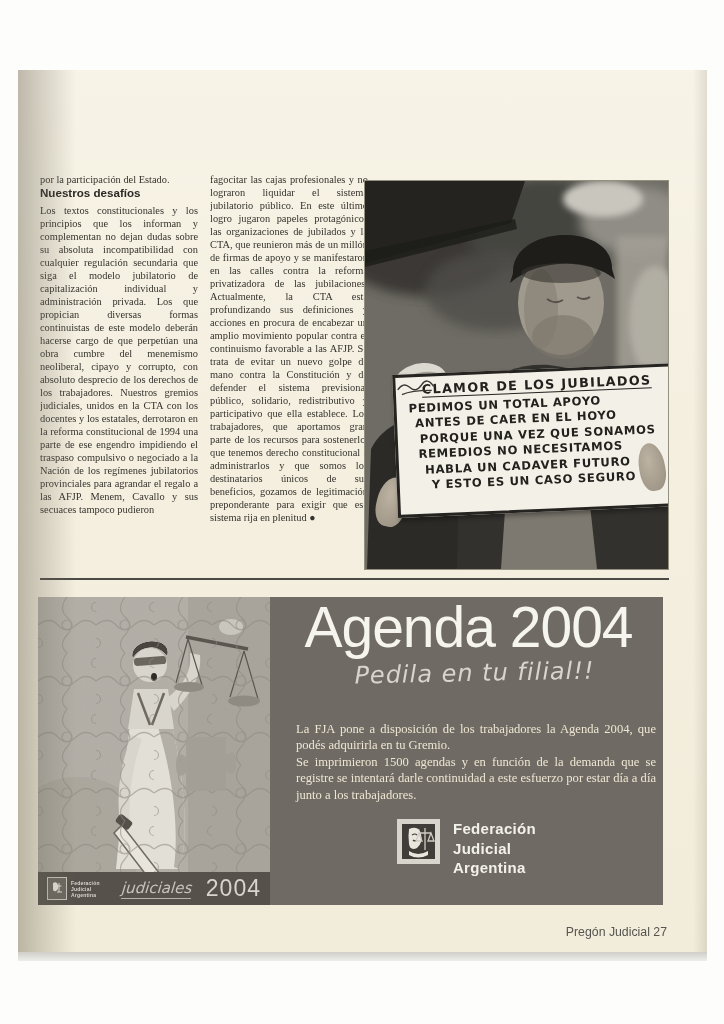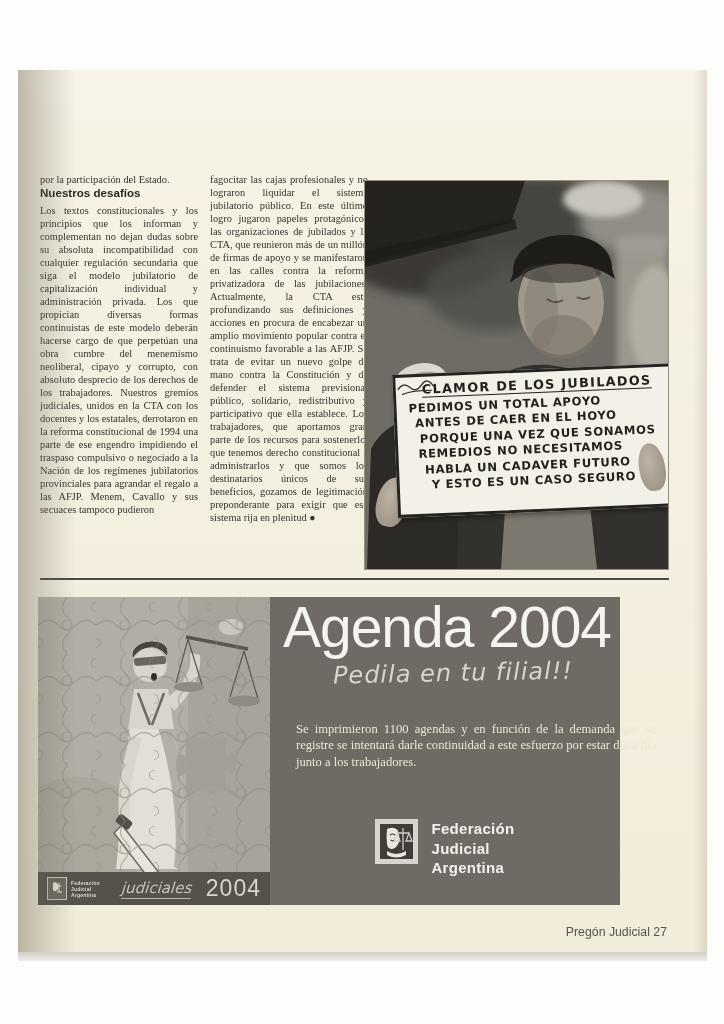--- a/index.html
+++ b/index.html
@@ -88,21 +88,21 @@
   }
   .bar-script{
     margin-left:22px;font-family:"DejaVu Sans",sans-serif;font-style:italic;
     font-size:15px;color:#c7c4bb;transform:skewX(-6deg);
     border-bottom:1px solid #b5b2a9;padding-bottom:1px;
   }
   .bar-year{
     margin-left:auto;font-family:Liberation Sans, sans-serif;
     font-size:23px;color:#d8d5cc;letter-spacing:1px;
   }
-  .ad-panel{position:absolute;left:232px;top:0;width:350px;height:308px;background:#6f6b64;}
+  .ad-panel{position:absolute;left:232px;top:0;width:393px;height:308px;background:#6f6b64;}
   .ad-title{
     position:absolute;left:8px;right:4px;top:-3px;text-align:center;
     font-family:"Liberation Sans",sans-serif;font-size:57px;font-weight:normal;
     color:#f6f4ee;letter-spacing:-1px;white-space:nowrap;
   }
   .ad-subtitle{
     position:absolute;left:30px;right:14px;top:62px;text-align:center;
     font-family:"DejaVu Sans",sans-serif;font-style:italic;font-size:24px;
     color:#d9d5cc;transform:rotate(-1.2deg);letter-spacing:1px;white-space:nowrap;
   }
@@ -274,21 +274,22 @@
         </div>
         <span class="bar-script">judiciales</span>
         <span class="bar-year">2004</span>
       </div>
     </div>
 
     <div class="ad-panel">
       <div class="ad-title">Agenda 2004</div>
       <div class="ad-subtitle">Pedila en tu filial!!</div>
       <div class="ad-body">
-        <p>Se imprimieron 1100 agendas y en función de la demanda que se registre se intentará darle continuidad a este esfuerzo por estar día a día junto a los trabajadores.</p>
+        <p>La FJA pone a disposición de los trabajadores la Agenda 2004, que podés adquirirla en tu Gremio.</p>
+        <p>Se imprimieron 1500 agendas y en función de la demanda que se registre se intentará darle continuidad a este esfuerzo por estar día a día junto a los trabajadores.</p>
       </div>
       <div class="ad-logo-row">
         <div class="fja-box">
           <svg width="35" height="37" viewBox="0 0 35 37">
             <rect x="1" y="1" width="33" height="35" fill="#403d38"></rect>
             <path d="M8,6 q10,-4 12,5 q2,9 -4,14 q-7,3 -8,-4 q-1,-8 0,-15 Z" fill="#e9e6de"></path>
             <path d="M11,12 q3,-2 5,0 M12,17 q2,2 4,0" stroke="#403d38" stroke-width="1.2" fill="none"></path>
             <path d="M24,5 v22 M18,10 h12 M18,10 l-3,8 h6 Z M30,10 l-3,8 h6 Z" stroke="#cfccc3" stroke-width="1.3" fill="none"></path>
             <path d="M8,28 q9,6 19,0 l0,4 q-10,5 -19,0 Z" fill="#e9e6de"></path>
           </svg>

